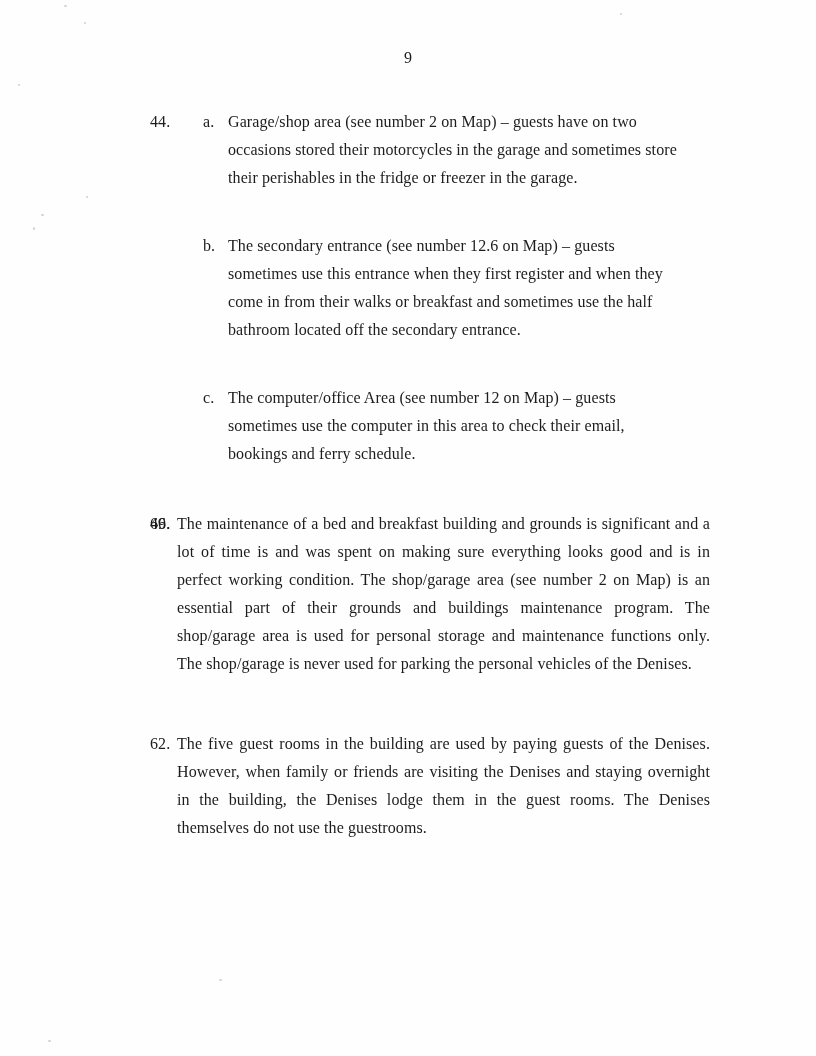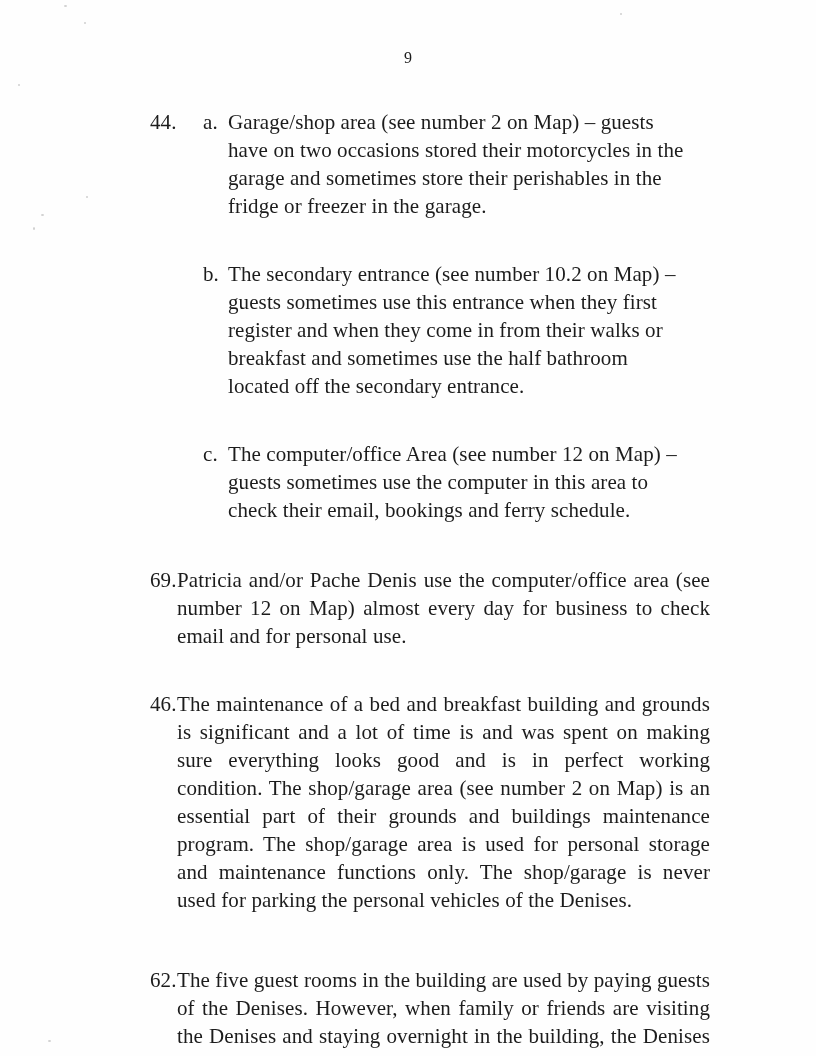--- a/index.html
+++ b/index.html
@@ -26,21 +26,21 @@
     margin-bottom: 30px;
     letter-spacing: 0.2px;
   }
   .content {
     margin-left: 150px;
     width: 560px;
   }
   .para {
     position: relative;
     padding-left: 27px;
-    font-size: 21px;
+    font-size: 16px;
     line-height: 28px;
     text-align: justify;
     margin-bottom: 40px;
     letter-spacing: 0.1px;
   }
   .para-num {
     position: absolute;
     left: 0;
     top: 0;
   }
@@ -80,32 +80,31 @@
     <div class="para" style="margin-bottom: 42px;">
       <span class="para-num">44.</span>
 
       <div class="subitems">
         <div class="subitem">
           <span class="subitem-letter">a.</span>
           <span>Garage/shop area (see number 2 on Map) – guests have on two occasions stored their motorcycles in the garage and sometimes store their perishables in the fridge or freezer in the garage.</span>
         </div>
         <div class="subitem">
           <span class="subitem-letter">b.</span>
-          <span>The secondary entrance (see number 10.2 on Map) – guests sometimes use this entrance when they first register and when they come in from their walks or breakfast and sometimes use the half bathroom located off the secondary entrance.</span>
+          <span>The secondary entrance (see number 12.6 on Map) – guests sometimes use this entrance when they first register and when they come in from their walks or breakfast and sometimes use the half bathroom located off the secondary entrance.</span>
         </div>
         <div class="subitem">
           <span class="subitem-letter">c.</span>
           <span>The computer/office Area (see number 12 on Map) – guests sometimes use the computer in this area to check their email, bookings and ferry schedule.</span>
         </div>
       </div>
     </div>
 
     <div class="para">
       <span class="para-num">69.</span>
-      <span>Patricia and/or Pache Denis use the computer/office area (see number 12 on Map) almost every day for business to check email and for personal use.</span>
     </div>
 
     <div class="para" style="margin-bottom: 52px;">
       <span class="para-num">46.</span>
       <span>The maintenance of a bed and breakfast building and grounds is significant and a lot of time is and was spent on making sure everything looks good and is in perfect working condition.  The shop/garage area (see number 2 on Map) is an essential part of their grounds and buildings maintenance program.  The shop/garage area is used for personal storage and maintenance functions only.  The shop/garage is never used for parking the personal vehicles of the Denises.</span>
     </div>
 
     <div class="para">
       <span class="para-num">62.</span>
       <span>The five guest rooms in the building are used by paying guests of the Denises.  However, when family or friends are visiting the Denises and staying overnight in the building, the Denises lodge them in the guest rooms.  The Denises themselves do not use the guestrooms.</span>

